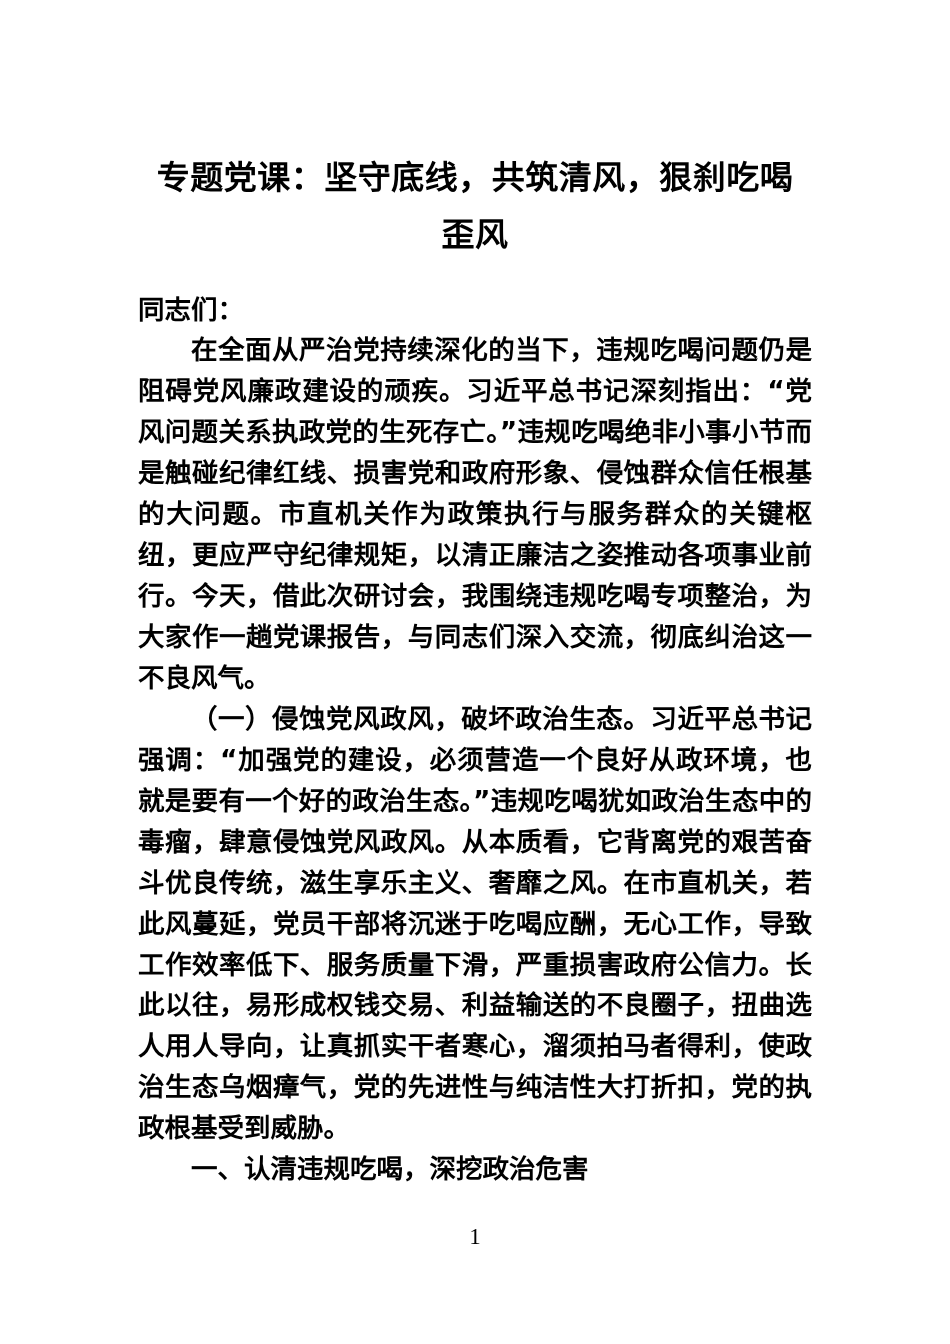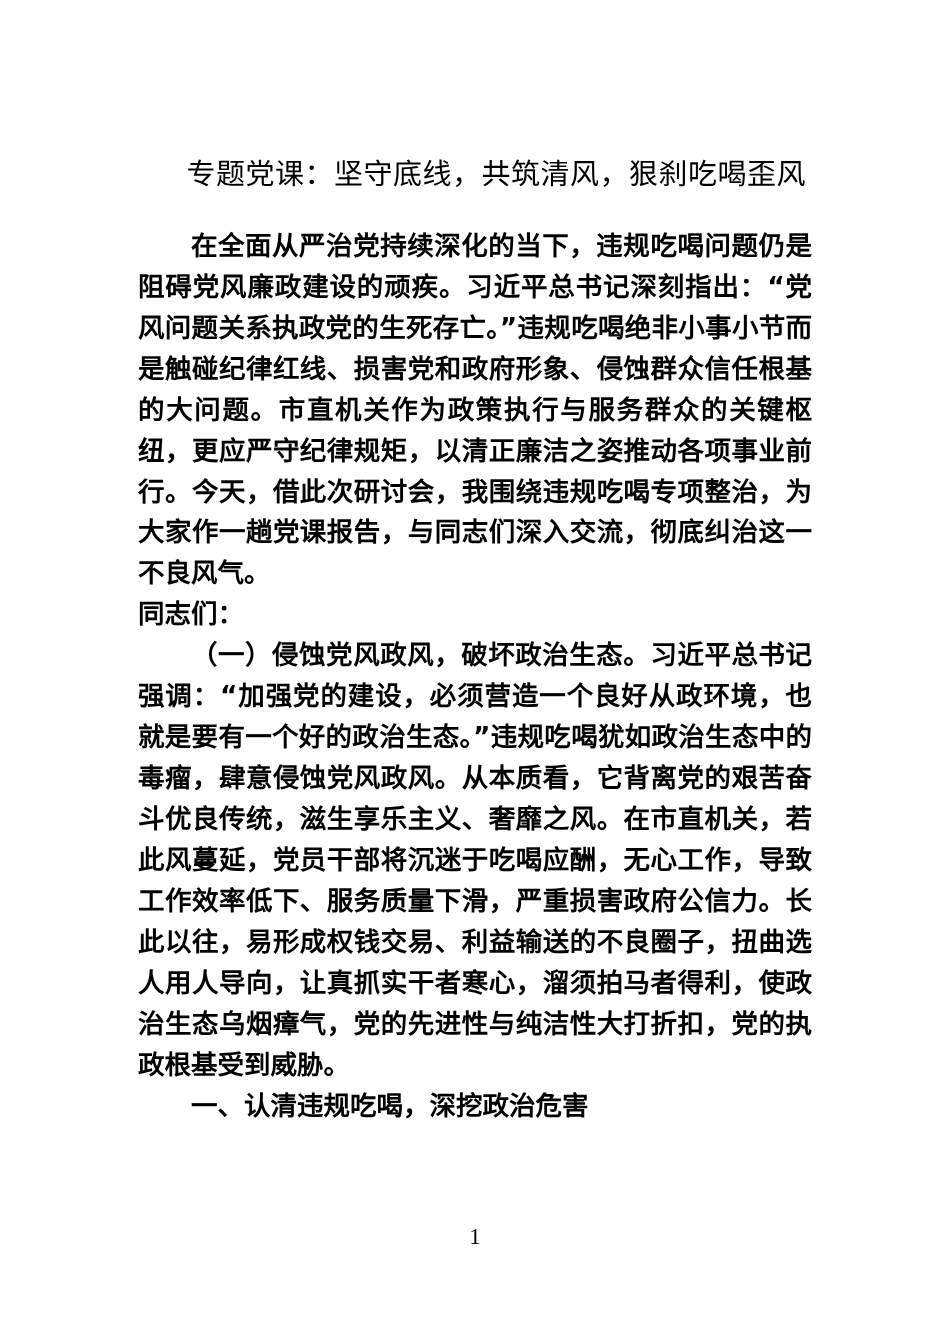--- a/index.html
+++ b/index.html
@@ -18,24 +18,24 @@
   .page {
     position: absolute;
     top: 0;
     left: 0;
     width: 950px;
     height: 1344px;
     box-sizing: border-box;
     padding: 150px 138px 40px 138px;
   }
   .doc-title {
-    font-size: 29px;
-    font-weight: normal;
+    font-size: 33px;
+    font-weight: bold;
     line-height: 1.72;
-    text-align: right;
+    text-align: center;
     letter-spacing: 0.5px;
     margin: 0 0 26px 0;
     padding: 0 6px;
   }
   .body-text {
     font-size: 26.5px;
     line-height: 1.545;
     font-weight: bold;
     text-align: justify;
     text-justify: inter-ideograph;
@@ -59,19 +59,19 @@
     font-family: "Liberation Serif", serif;
   }
 </style>
 </head>
 <body>
 
 <div class="page">
 
   <h1 class="doc-title">专题党课：坚守底线，共筑清风，狠刹吃喝歪风</h1>
 
+  <p class="body-text p-salutation">同志们：</p>
   <p class="body-text p-indent">在全面从严治党持续深化的当下，违规吃喝问题仍是阻碍党风廉政建设的顽疾。习近平总书记深刻指出：“党风问题关系执政党的生死存亡。”违规吃喝绝非小事小节而是触碰纪律红线、损害党和政府形象、侵蚀群众信任根基的大问题。市直机关作为政策执行与服务群众的关键枢纽，更应严守纪律规矩，以清正廉洁之姿推动各项事业前行。今天，借此次研讨会，我围绕违规吃喝专项整治，为大家作一趟党课报告，与同志们深入交流，彻底纠治这一不良风气。</p>
-  <p class="body-text p-salutation">同志们：</p>
   <p class="body-text p-indent">（一）侵蚀党风政风，破坏政治生态。习近平总书记强调：“加强党的建设，必须营造一个良好从政环境，也就是要有一个好的政治生态。”违规吃喝犹如政治生态中的毒瘤，肆意侵蚀党风政风。从本质看，它背离党的艰苦奋斗优良传统，滋生享乐主义、奢靡之风。在市直机关，若此风蔓延，党员干部将沉迷于吃喝应酬，无心工作，导致工作效率低下、服务质量下滑，严重损害政府公信力。长此以往，易形成权钱交易、利益输送的不良圈子，扭曲选人用人导向，让真抓实干者寒心，溜须拍马者得利，使政治生态乌烟瘴气，党的先进性与纯洁性大打折扣，党的执政根基受到威胁。</p>
   <p class="body-text p-indent">一、认清违规吃喝，深挖政治危害</p>
 
   <div class="page-number">1</div>
 </div>
 
 </body></html>

